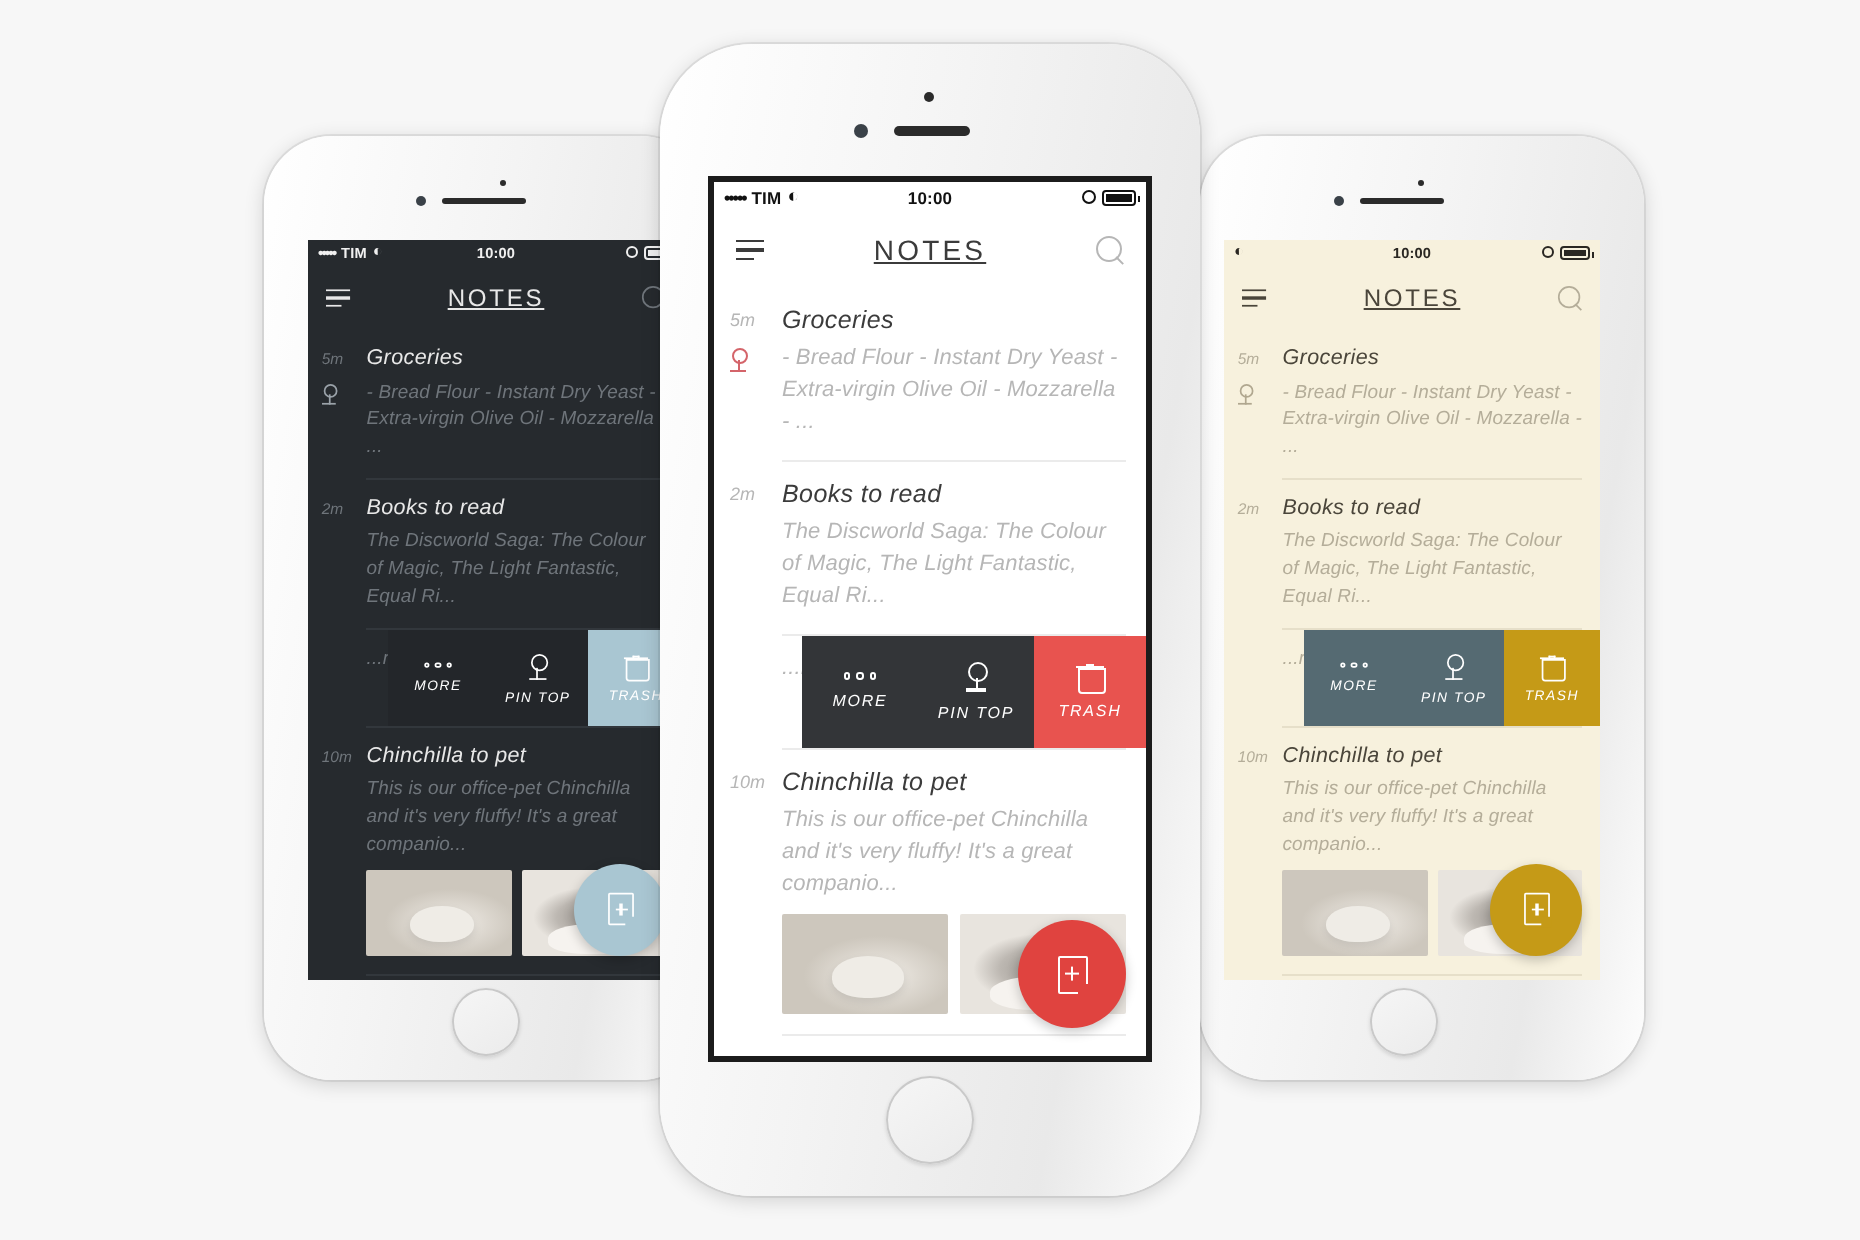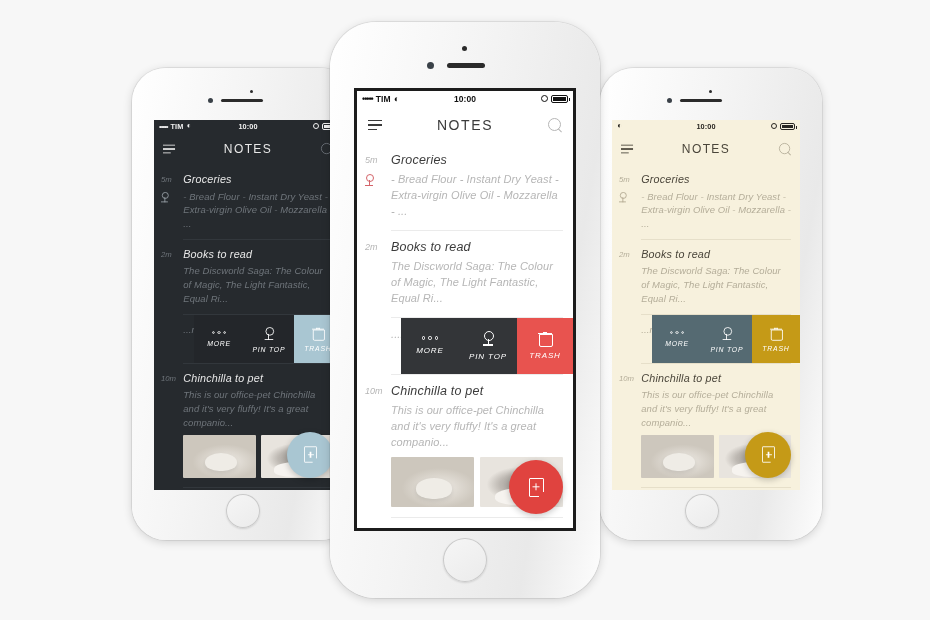--- a/index.html
+++ b/index.html
@@ -72,21 +72,21 @@
   .sb-right{ margin-left:auto; display:flex; align-items:center; gap:3px; }
   .batt{ width:17px; height:8px; border:1px solid currentColor; border-radius:2px; position:relative;}
   .batt::after{content:"";position:absolute;left:1px;top:1px;bottom:1px;right:1px;background:currentColor;}
   .batt::before{content:"";position:absolute;right:-3px;top:2px;width:1.5px;height:3px;background:currentColor;}
   .alarm{ width:7px;height:7px;border:1.2px solid currentColor;border-radius:50%;}
   .wifi{ font-size:9px; }
 
   .navbar{ position:relative; display:flex; align-items:center;
     height:38px; padding:0 11px; }
   .navbar .title{ position:absolute; left:0; right:0; text-align:center;
-     font-size:14px; letter-spacing:1.6px; font-weight:300;}
+     font-size:14px; letter-spacing:1.6px; font-weight:300;text-decoration:underline;}
   .hamburger{ display:flex; flex-direction:column; gap:3px; cursor:pointer;}
   .hamburger i{ display:block; height:1.4px; background:currentColor; }
   .hamburger i:nth-child(1){ width:14px;}
   .hamburger i:nth-child(2){ width:14px;}
   .hamburger i:nth-child(3){ width:9px;}
   .srch{ margin-left:auto; width:14px; height:14px; position:relative; cursor:pointer;}
   .srch::before{content:"";position:absolute;left:0;top:0;width:11px;height:11px;
     border:1.2px solid currentColor;border-radius:50%;}
   .srch::after{content:"";position:absolute;left:9.5px;top:9.5px;width:5px;height:1.2px;
     background:currentColor;transform:rotate(45deg);transform-origin:left center;}

